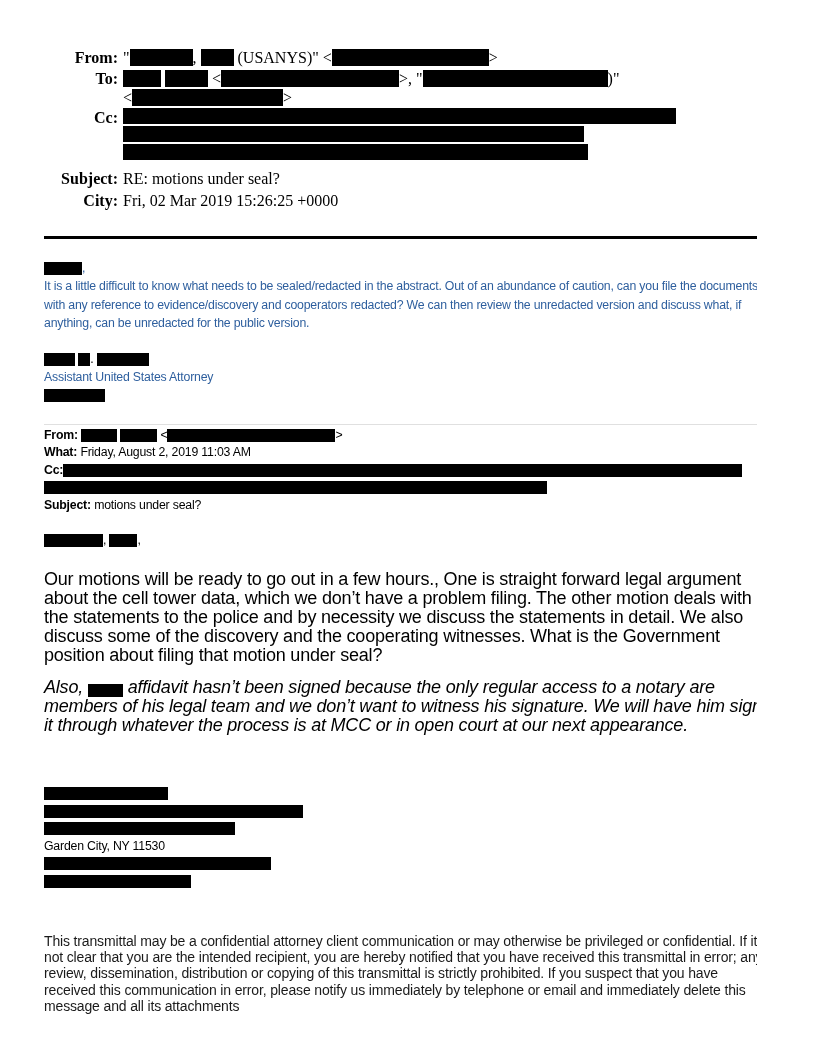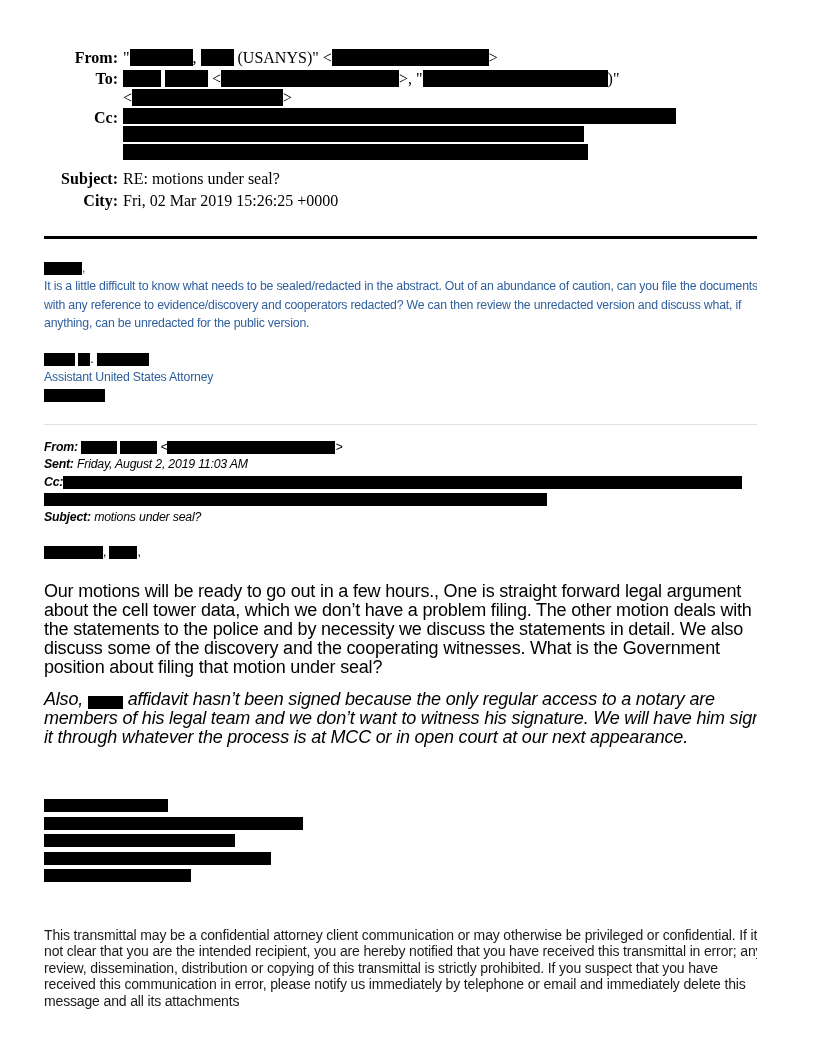--- a/index.html
+++ b/index.html
@@ -22,21 +22,21 @@
   
   .rule-thick{border:none;border-top:3.5px solid #000;margin:24px 0 0 0;width:721px;}
   .rule-thin{border:none;border-top:1px solid #e0e0e0;margin:20px 0 0 0;width:727px;}
   
   .bodytxt{font-size:12.3px;line-height:18.5px;letter-spacing:-0.2px;}
   .blue{color:var(--reply-blue,#2E5F9E);}
   .greet1{margin-top:20px;line-height:18px;}
   .para-reply{width:727px;}
   .sig1{margin-top:17px;line-height:18px;}
   
-  .h2{font-size:12.3px;line-height:17.5px;letter-spacing:-0.2px;margin-top:14px;font-style:italic;}
+  .h2{font-size:12.3px;line-height:17.5px;letter-spacing:-0.2px;margin-top:2px;}
   .h2row{white-space:nowrap;}
   .h2row b{font-weight:bold;}
   .h2 .redact{height:13px;}
   .greet2{margin-top:17px;line-height:18px;}
   .para2{margin-top:21px;width:727px;font-size:18px;line-height:19px;letter-spacing:-0.2px;}
   .para2b{margin-top:13px;font-style:italic;}
   .sig2{margin-top:50px;font-size:12.3px;letter-spacing:-0.2px;}
   .sig2 .sigline{line-height:17.6px;height:17.6px;}
   .sig2 .redact{height:13px;}
   .disclaimer{margin-top:42px;width:729px;font-size:14px;line-height:16.4px;letter-spacing:-0.15px;color:#1a1a1a;}
@@ -94,21 +94,21 @@
     <div><span class="redact" style="width: 61px;"></span></div>
   </div>
 
   <hr class="rule-thin">
 
   <div class="h2">
     <div class="h2row">
       <b>From:</b>&nbsp;<span><span class="redact" style="width: 36px;"></span> <span class="redact" style="width: 37px;"></span> &lt;<span class="redact" style="width: 168px;"></span>&gt;</span>
     </div>
     <div class="h2row">
-      <b>Sent:</b>&nbsp;<span>Friday, August 2, 2019 11:03 AM</span>
+      <b>What:</b>&nbsp;<span>Friday, August 2, 2019 11:03 AM</span>
     </div>
     <div class="h2row">
       <b>Cc:</b><span><span class="redact" style="width: 679px;"></span></span>
     </div>
     <div class="h2row">
       <span><span class="redact" style="width: 503px;"></span></span>
     </div>
     <div class="h2row">
       <b>Subject:</b>&nbsp;<span>motions under seal?</span>
     </div>
@@ -117,19 +117,20 @@
   <div class="bodytxt greet2"><span class="redact" style="width: 59px;"></span>, <span class="redact" style="width: 28px;"></span>,</div>
 
   <div class="para2">Our motions will be ready to go out in a few hours., One is straight forward legal argument about the cell tower data, which we don’t have a problem filing.  The other motion deals with the statements to the police and by necessity we discuss the statements in detail.  We also discuss some of the discovery and the cooperating witnesses.  What is the Government position about filing that motion under seal?</div>
 
   <div class="para2 para2b">Also, <span class="redact" style="width: 35px;"></span> affidavit hasn’t been signed because the only regular access to a notary are members of his legal team and we don’t want to witness his signature.  We will have him sign it through whatever the process is at MCC or in open court at our next appearance.</div>
 
   <div class="sig2">
     <div class="sigline"><span class="redact" style="width: 124px;"></span></div>
     <div class="sigline"><span class="redact" style="width: 259px;"></span></div>
     <div class="sigline"><span class="redact" style="width: 191px;"></span></div>
+    <div class="sigline">Garden City, NY 11530</div>
     <div class="sigline"><span class="redact" style="width: 227px;"></span></div>
     <div class="sigline"><span class="redact" style="width: 147px;"></span></div>
   </div>
 
   <div class="disclaimer">This transmittal may be a confidential attorney client communication or may otherwise be privileged or confidential. If it is not clear that you are the intended recipient, you are hereby notified that you have received this transmittal in error; any review, dissemination, distribution or copying of this transmittal is strictly prohibited. If you suspect that you have received this communication in error, please notify us immediately by telephone or email and immediately delete this message and all its attachments</div>
 
 </div>
 
 </body></html>

